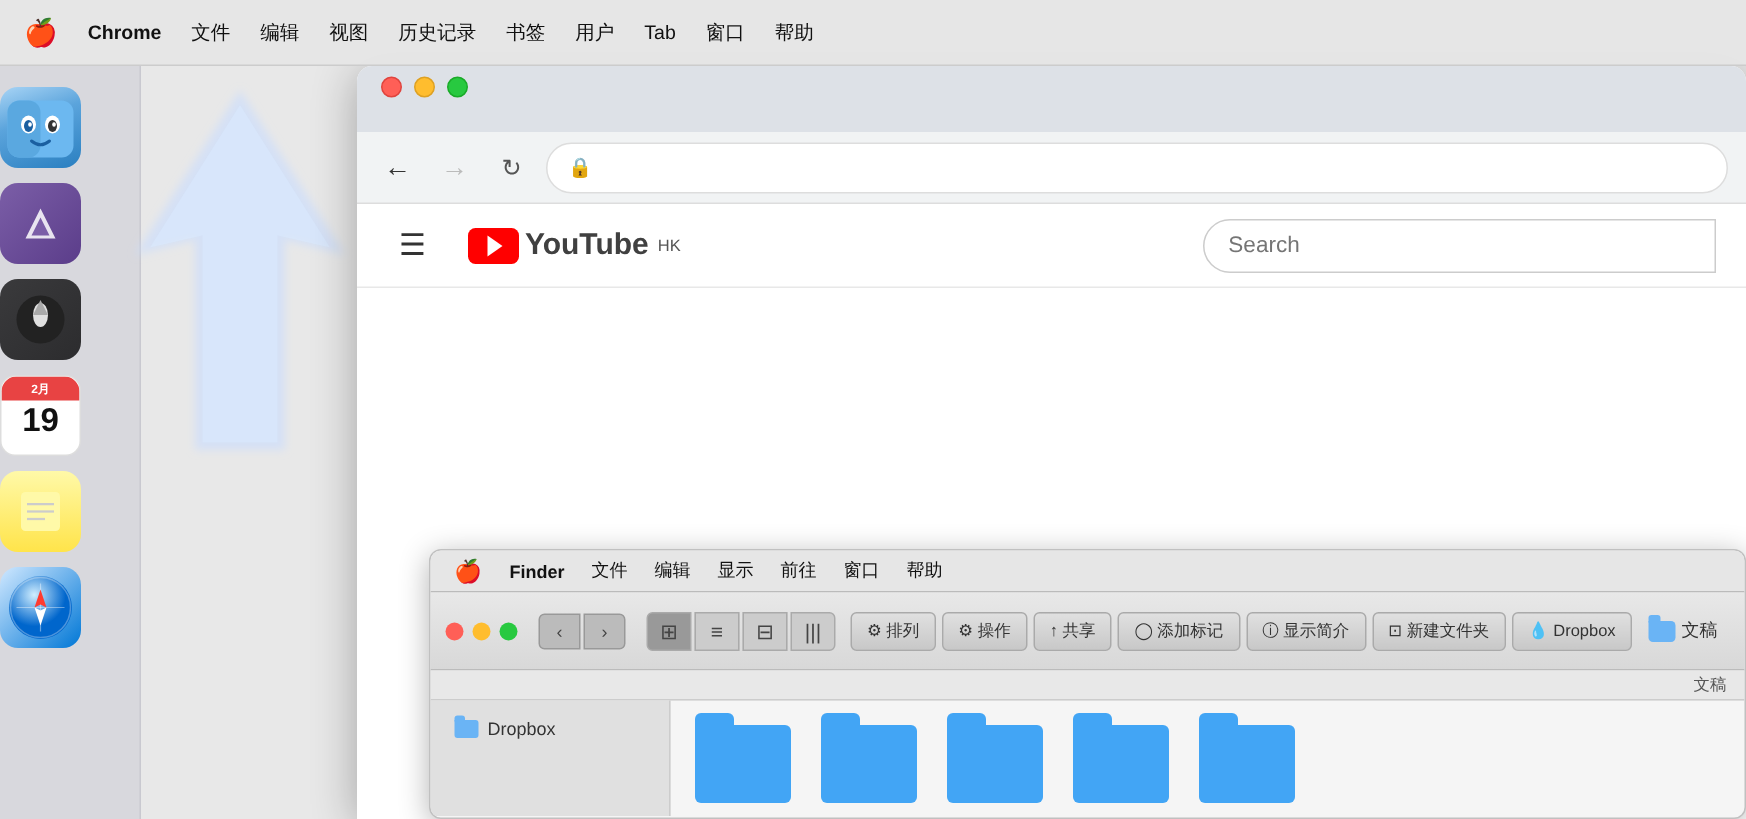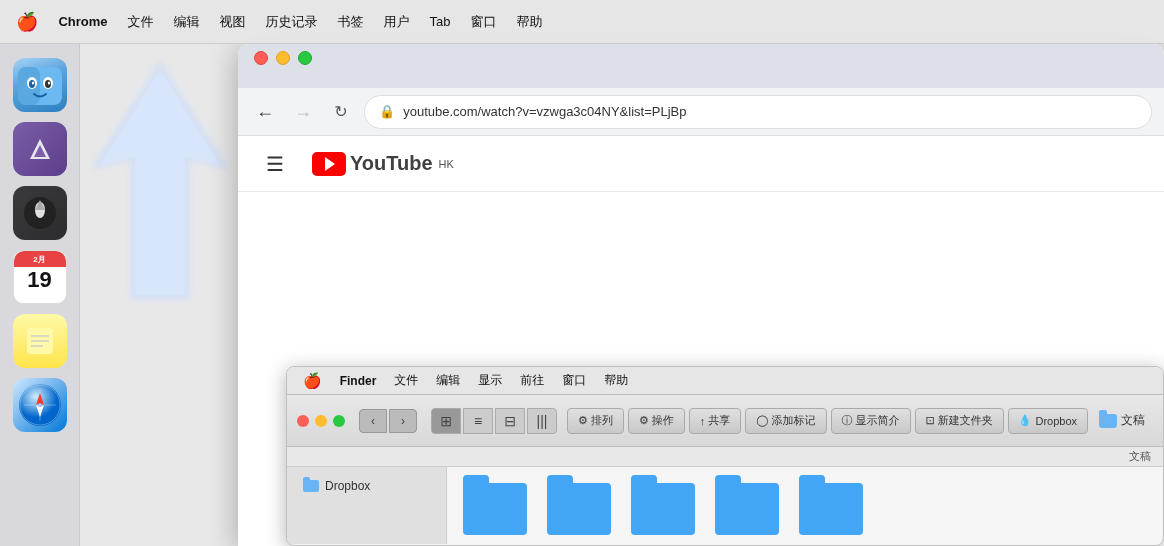--- a/index.html
+++ b/index.html
@@ -39,26 +39,26 @@
     }
     .mac-menu-item.bold {
       font-weight: 700;
     }
 
     
     .dock {
       position: absolute;
       left: 0;
       top: 44px;
-      width: 80px;
+      width: 94px;
       height: 502px;
       background: rgba(200,200,210,0.5);
       display: flex;
       flex-direction: column;
-      align-items: center;
+      align-items: flex-start;
       padding-top: 14px;
       gap: 10px;
       border-right: 1px solid rgba(180,180,190,0.4);
       z-index: 50;
     }
     .dock-icon {
       width: 54px;
       height: 54px;
       border-radius: 12px;
       display: flex;
@@ -695,35 +695,35 @@
       <div class="traffic-light tl-green"></div>
     </div>
   </div>
 
   <div class="chrome-toolbar">
     <div class="nav-btn" style="font-size: 18px; color: #333;">←</div>
     <div class="nav-btn disabled" style="font-size: 18px; color: #bbb;">→</div>
     <div class="nav-btn" style="font-size: 16px;">↻</div>
     <div class="address-bar">
       <span class="lock-icon">🔒</span>
-      <span class="address-text">youtube.com/watch?v=vzwga3c04NY&amp;list=PLjBp</span>
     </div>
   </div>
 
   <div class="youtube-content">
     <div class="yt-header">
       <span class="yt-menu-btn">☰</span>
       <div class="yt-logo">
         <div class="yt-logo-icon">
           <div class="yt-logo-play"></div>
         </div>
         <span class="yt-logo-text">YouTube</span>
           <span class="yt-logo-region">HK</span>
       </div>
       <div style="flex:1;"></div>
+      <input class="yt-search-bar" type="text" placeholder="Search" style="">
     </div>
 
     <div style="flex:1; background: #fff;"></div>
   </div>
 </div>
 
 <div style="position: absolute; left: 286px; top: 366px; width: 878px; height: 180px; background: #f5f5f5; border: 1px solid #c0c0c0; border-radius: 8px; box-shadow: 0 4px 20px rgba(0,0,0,0.3); overflow: hidden; z-index: 80;">
 
   <div class="finder-menubar">
     <span style="font-size:15px;">🍎</span>

